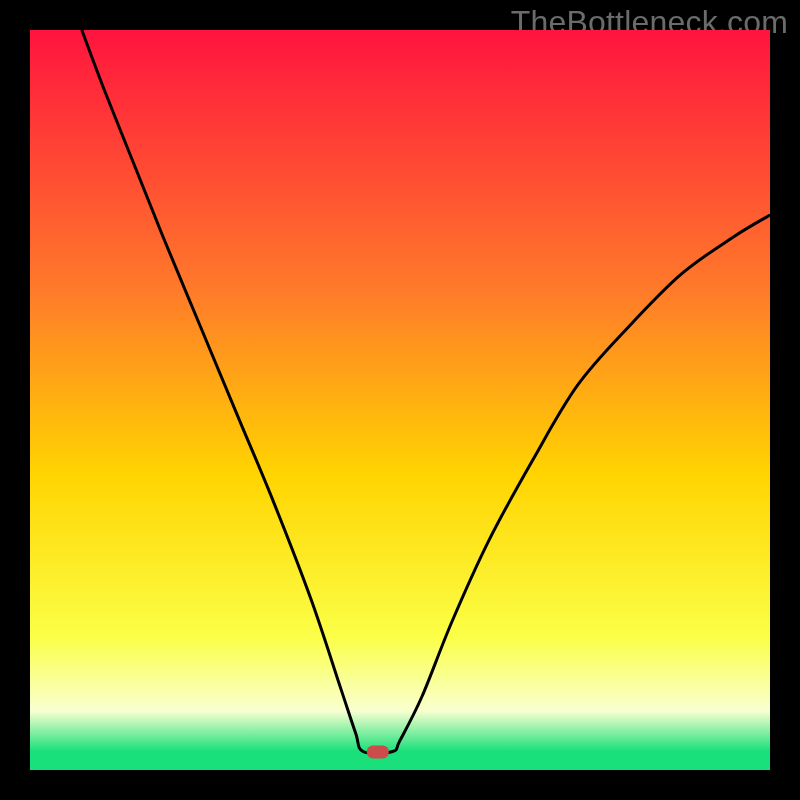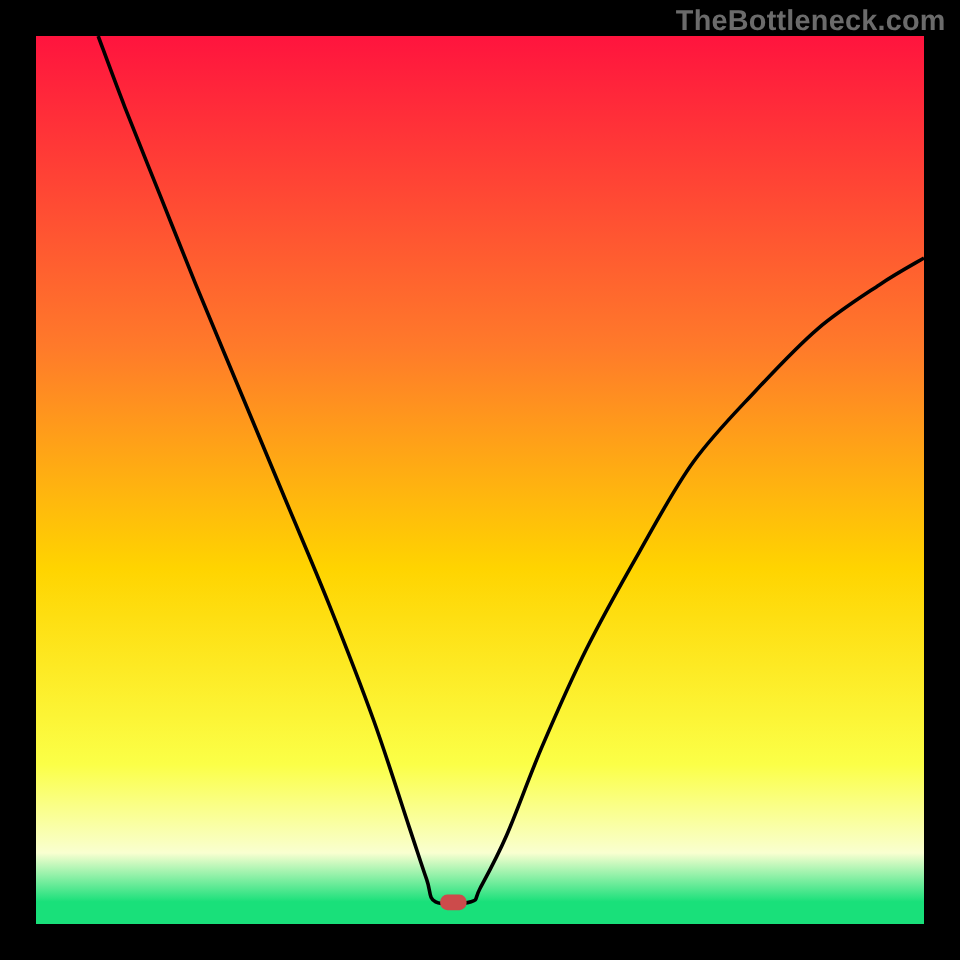--- a/index.html
+++ b/index.html
@@ -22,22 +22,22 @@
     top: 30px;
     width: 740px;
     height: 740px;
     overflow: hidden;
   }
   .watermark {
     position: absolute;
     top: 4px;
     right: 12px;
     color: #6b6b6b;
-    font-size: 24px;
-    font-weight: 700;
+    font-size: 32px;
+    font-weight: 400;
     letter-spacing: 0.2px;
     user-select: none;
   }
   svg { display: block; }
 </style>
 </head>
 <body>
 
 <div class="frame">
 

